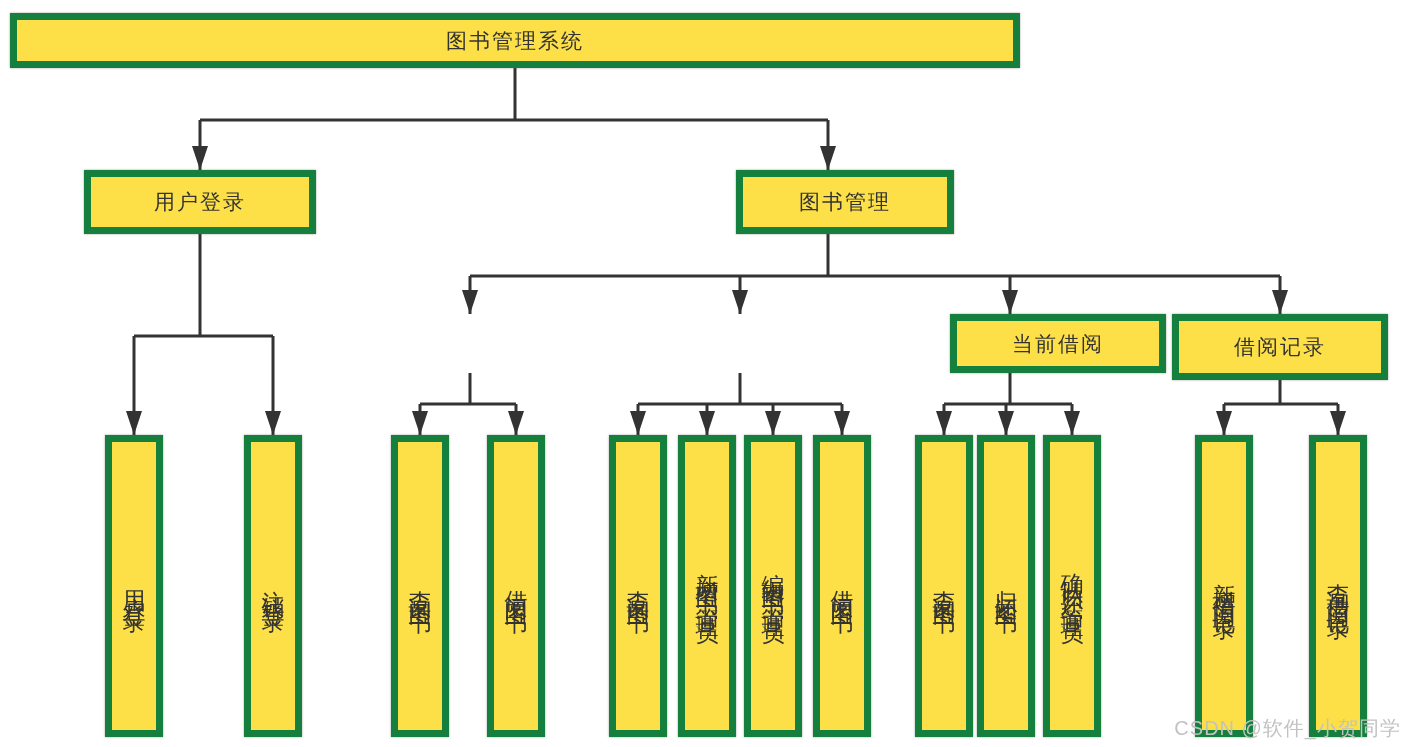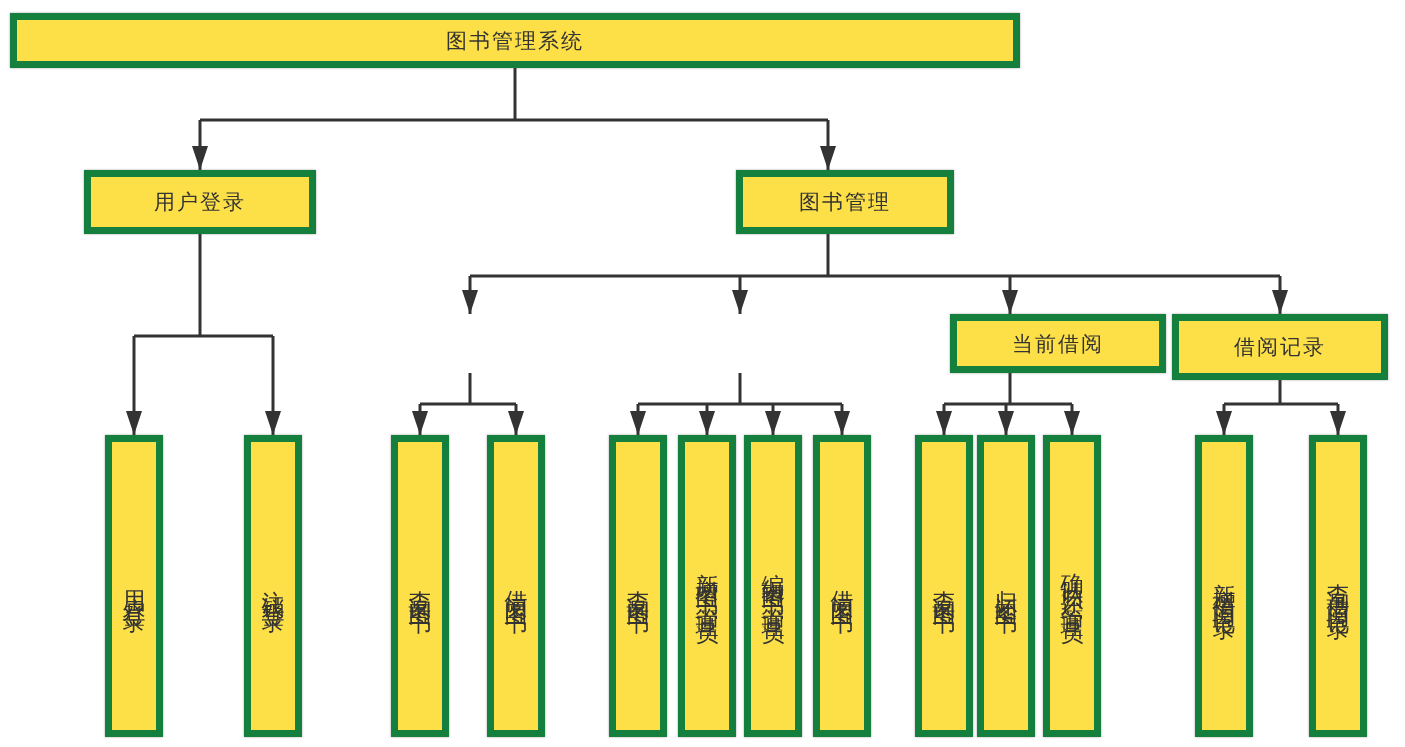--- a/index.html
+++ b/index.html
@@ -165,14 +165,15 @@
     <span>确认归还（管理员）</span>
   </div>
 
   <div class="box v" style="left:1195px; top:435px; width:58px; height:302px;">
     <span>新增借阅记录</span>
   </div>
   <div class="box v" style="left:1309px; top:435px; width:58px; height:302px;">
     <span>查询借阅记录</span>
   </div>
 
+  <div class="watermark">CSDN @软件_小贺同学</div>
 
 </div>
 
 </body></html>

